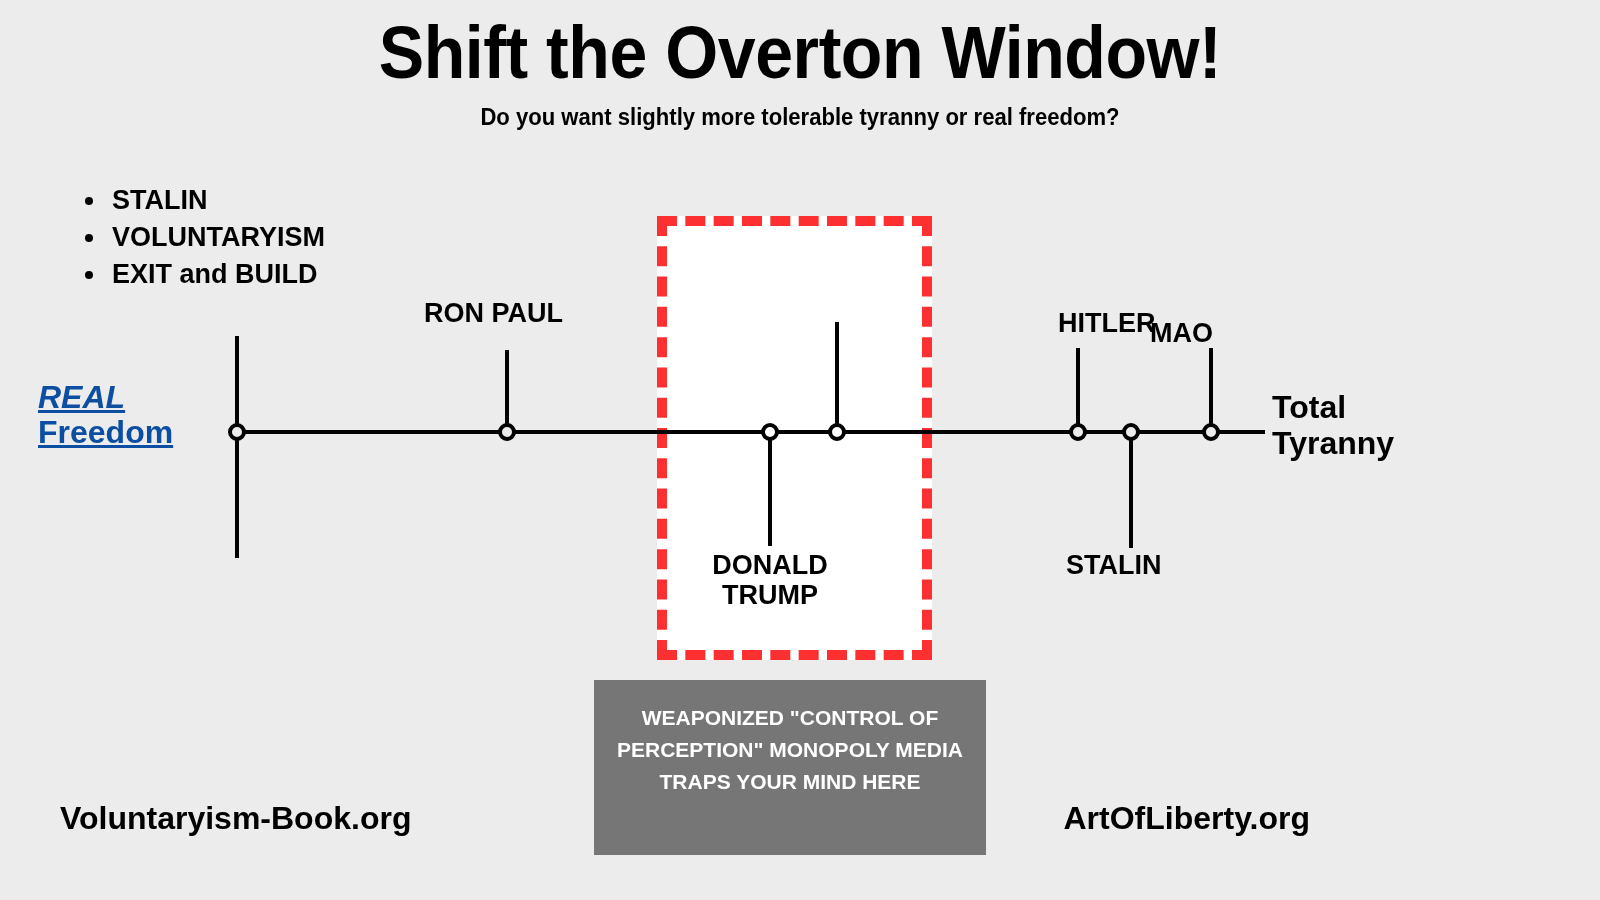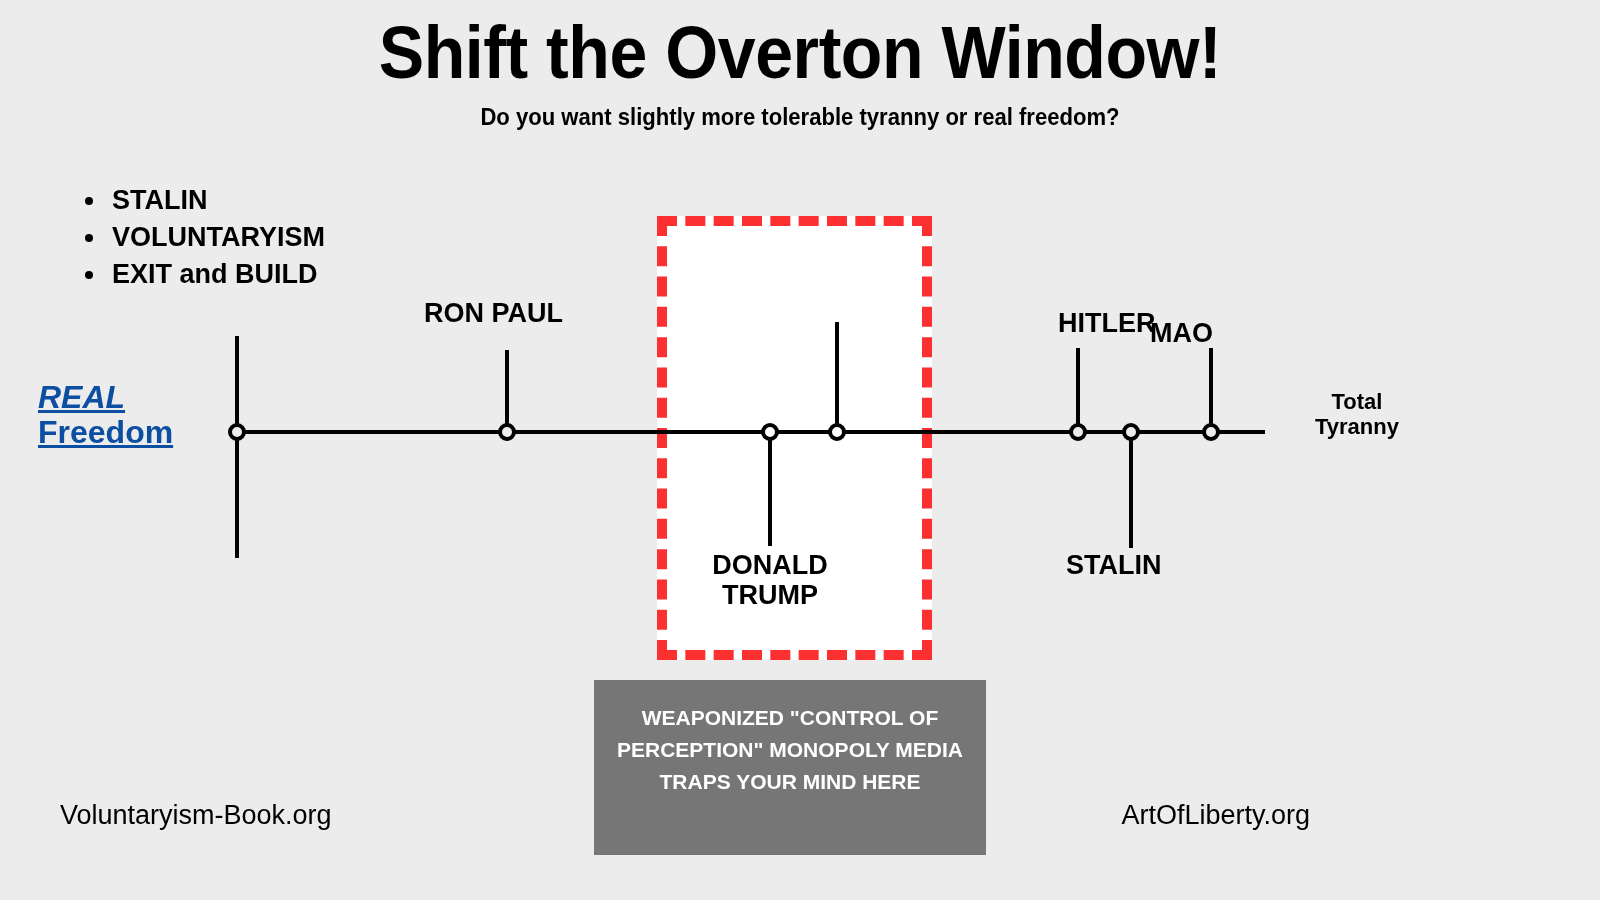--- a/index.html
+++ b/index.html
@@ -130,22 +130,22 @@
     display: block;
     font-size: 32px;
     font-weight: bold;
     text-decoration: underline;
   }
   #tyranny-label {
     position: absolute;
     left: 1272px;
     top: 390px;
     width: 170px;
-    text-align: center;
-    font-size: 22px;
+    text-align: left;
+    font-size: 32px;
     font-weight: bold;
     color: #000;
     line-height: 1.12;
     white-space: pre-line;
   }
 
   
   #media-box {
     position: absolute;
     left: 594px;
@@ -159,22 +159,22 @@
     text-align: center;
     line-height: 1.52;
     padding: 22px 18px 0 18px;
     box-sizing: border-box;
   }
 
   
   .footer {
     position: absolute;
     top: 800px;
-    font-size: 27px;
-    font-weight: normal;
+    font-size: 32px;
+    font-weight: bold;
     color: #000;
   }
   #footer-left  { left: 60px; }
   #footer-right { right: 148px; }
 </style>
 </head>
 <body>
 
 <div id="canvas">
 

